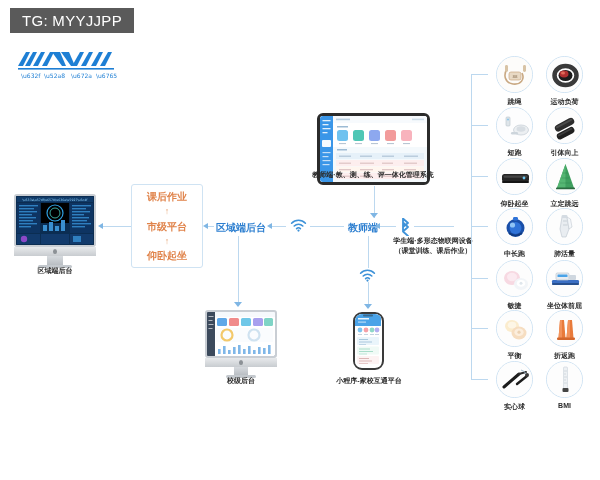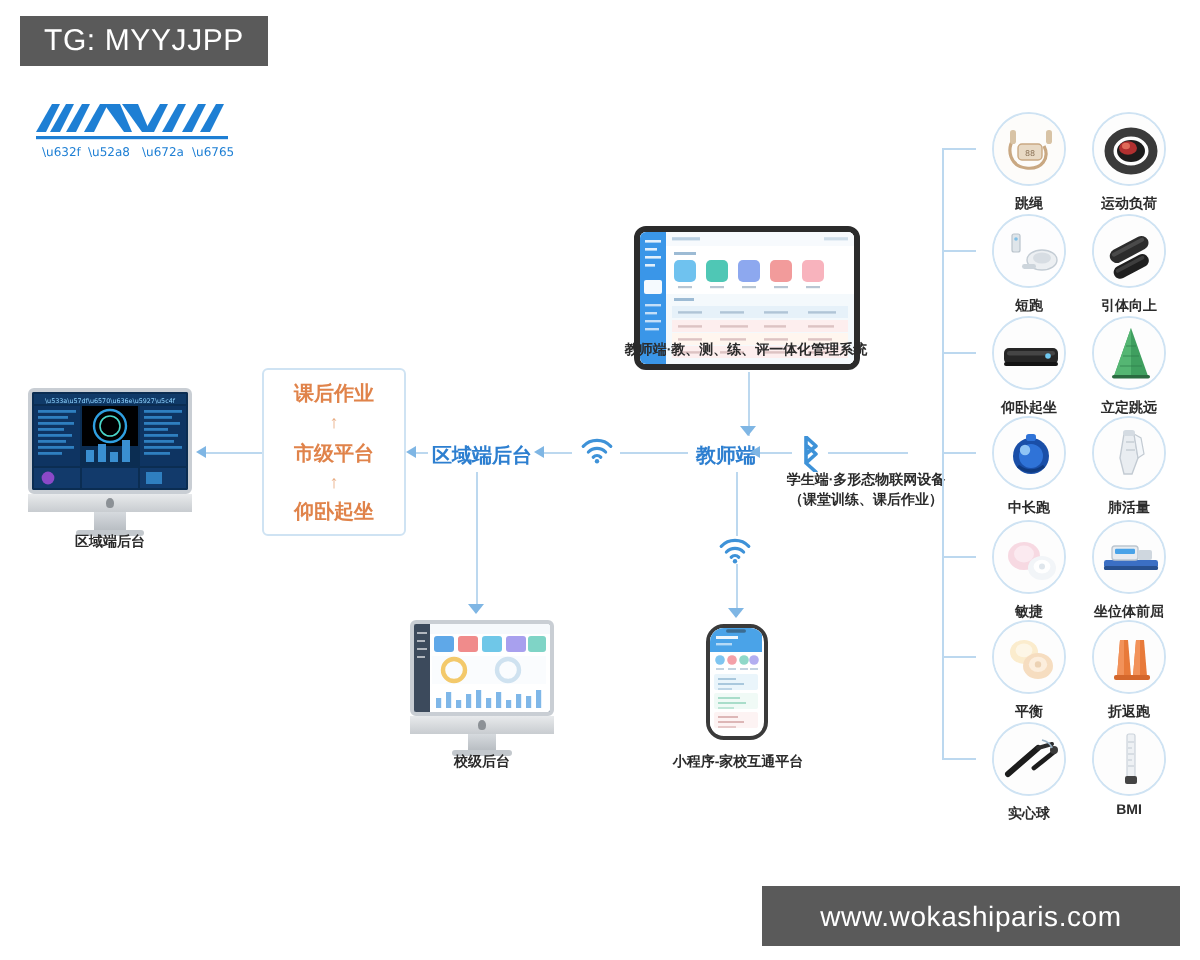--- a/index.html
+++ b/index.html
@@ -99,21 +99,20 @@
 
   
   .glyph { position: absolute; }
 </style>
 </head>
 <body>
 
 <div id="stage">
 
   <div class="wm" id="wm-top">TG: MYYJJPP</div>
-  <div class="wm" id="wm-bottom">www.wokashiparis.com</div>
 
   <div id="logo">
     <svg width="104" height="32" viewBox="0 0 104 32">
       <g fill="#1e7fd4">
         <polygon points="2,16 10,2 14,2 7,16"></polygon>
         <polygon points="9,16 17,2 21,2 14,16"></polygon>
         <polygon points="17,16 25,2 29,2 22,16"></polygon>
         <polygon points="26,16 34,2 38,2 31,16"></polygon>
         <polygon points="36,2 44,2 50,16 46,16"></polygon>
         <polygon points="45,2 53,2 59,16 55,16"></polygon>

